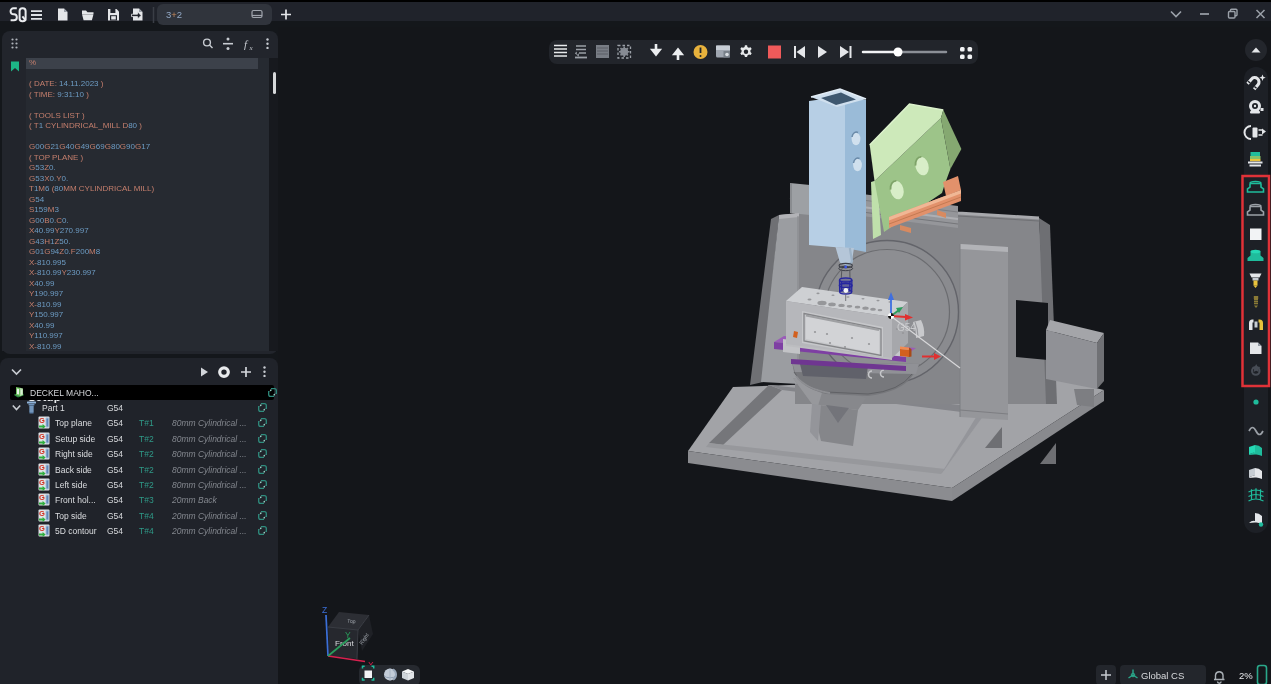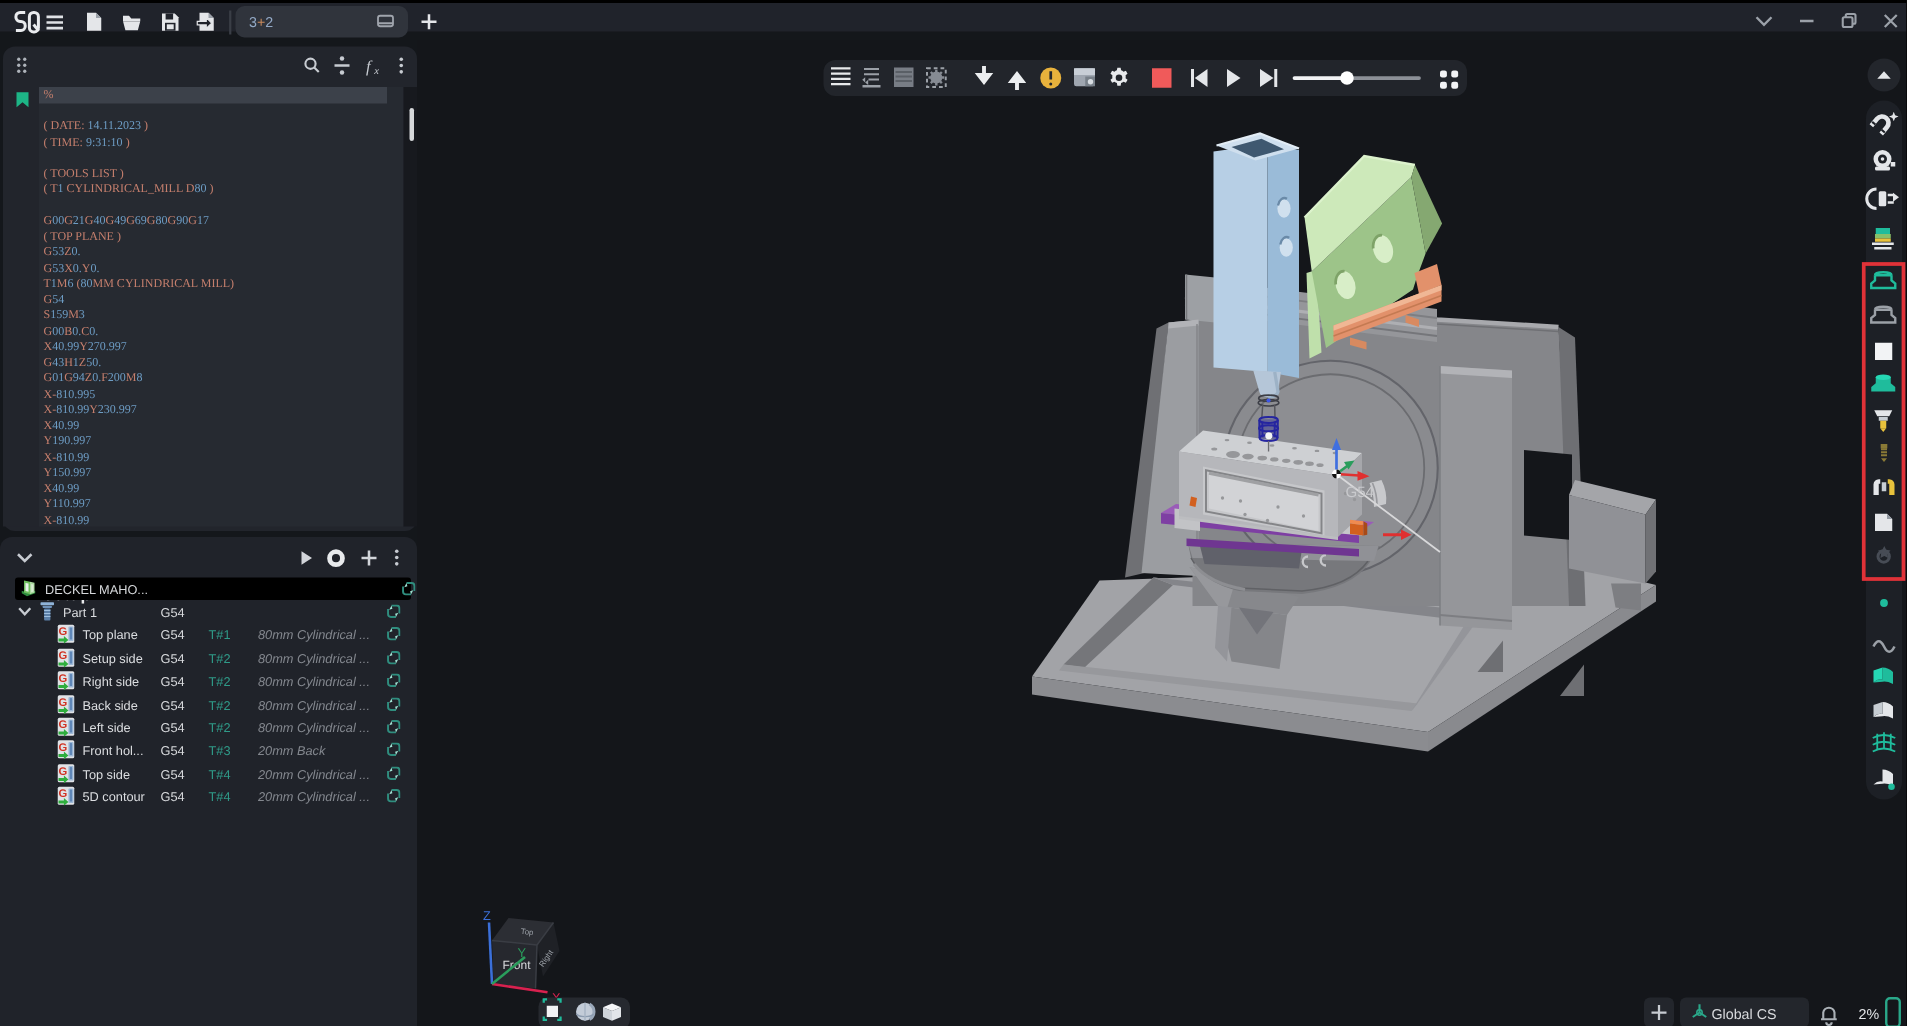--- a/index.html
+++ b/index.html
@@ -10,21 +10,21 @@
   
   #titlebar{left:0;top:0;width:1271px;height:19px;background:#20232b;}
   
   #progpanel{left:2px;top:29px;width:276px;height:323px;background:#22252c;border-radius:8px;}
   #setuppanel{left:0px;top:356px;width:278px;height:328px;background:#20232a;border-radius:8px 8px 0 0;}
   .phead{position:absolute;left:0;top:0;width:100%;height:26px;}
   .ptitle{position:absolute;left:28px;top:6px;font-size:11.5px;font-weight:bold;color:#e8eaec;letter-spacing:.2px;margin-top:24px;}
   
   #codebg{position:absolute;left:24px;top:27px;width:243px;height:293px;background:#262a31;}
   #code{position:absolute;left:24px;top:27px;width:243px;height:293px;overflow:hidden;padding-left:3px;
-        font-family:Liberation Serif, serif;font-size:8px;line-height:10.5px;white-space:pre;color:#c57f6d;}
+        font-family:Liberation Sans, sans-serif;font-size:8px;line-height:10.5px;white-space:pre;color:#c57f6d;}
   #code .n{color:#6d9cc4;}
   #gutter{position:absolute;left:0;top:27px;width:24px;height:293px;background:#22252c;}
   #scrolltrack{position:absolute;left:267px;top:27px;width:11px;height:293px;background:#17191e;}
   #scrollthumb{position:absolute;left:4px;top:14px;width:3px;height:22px;background:#d6d8da;border-radius:2px;}
   #hline{position:absolute;left:24px;top:27px;width:232px;height:11px;background:#3c414a;}
   
   .trow{position:absolute;left:0;width:262px;height:15.4px;font-size:8.5px;color:#dcdee1;}
   .trow .nm{position:absolute;top:3px;}
   .trow .g54{position:absolute;left:107px;top:3px;color:#d8dadd;}
   .trow .tn{position:absolute;left:139px;top:3px;color:#2f9a88;text-align:center;}

